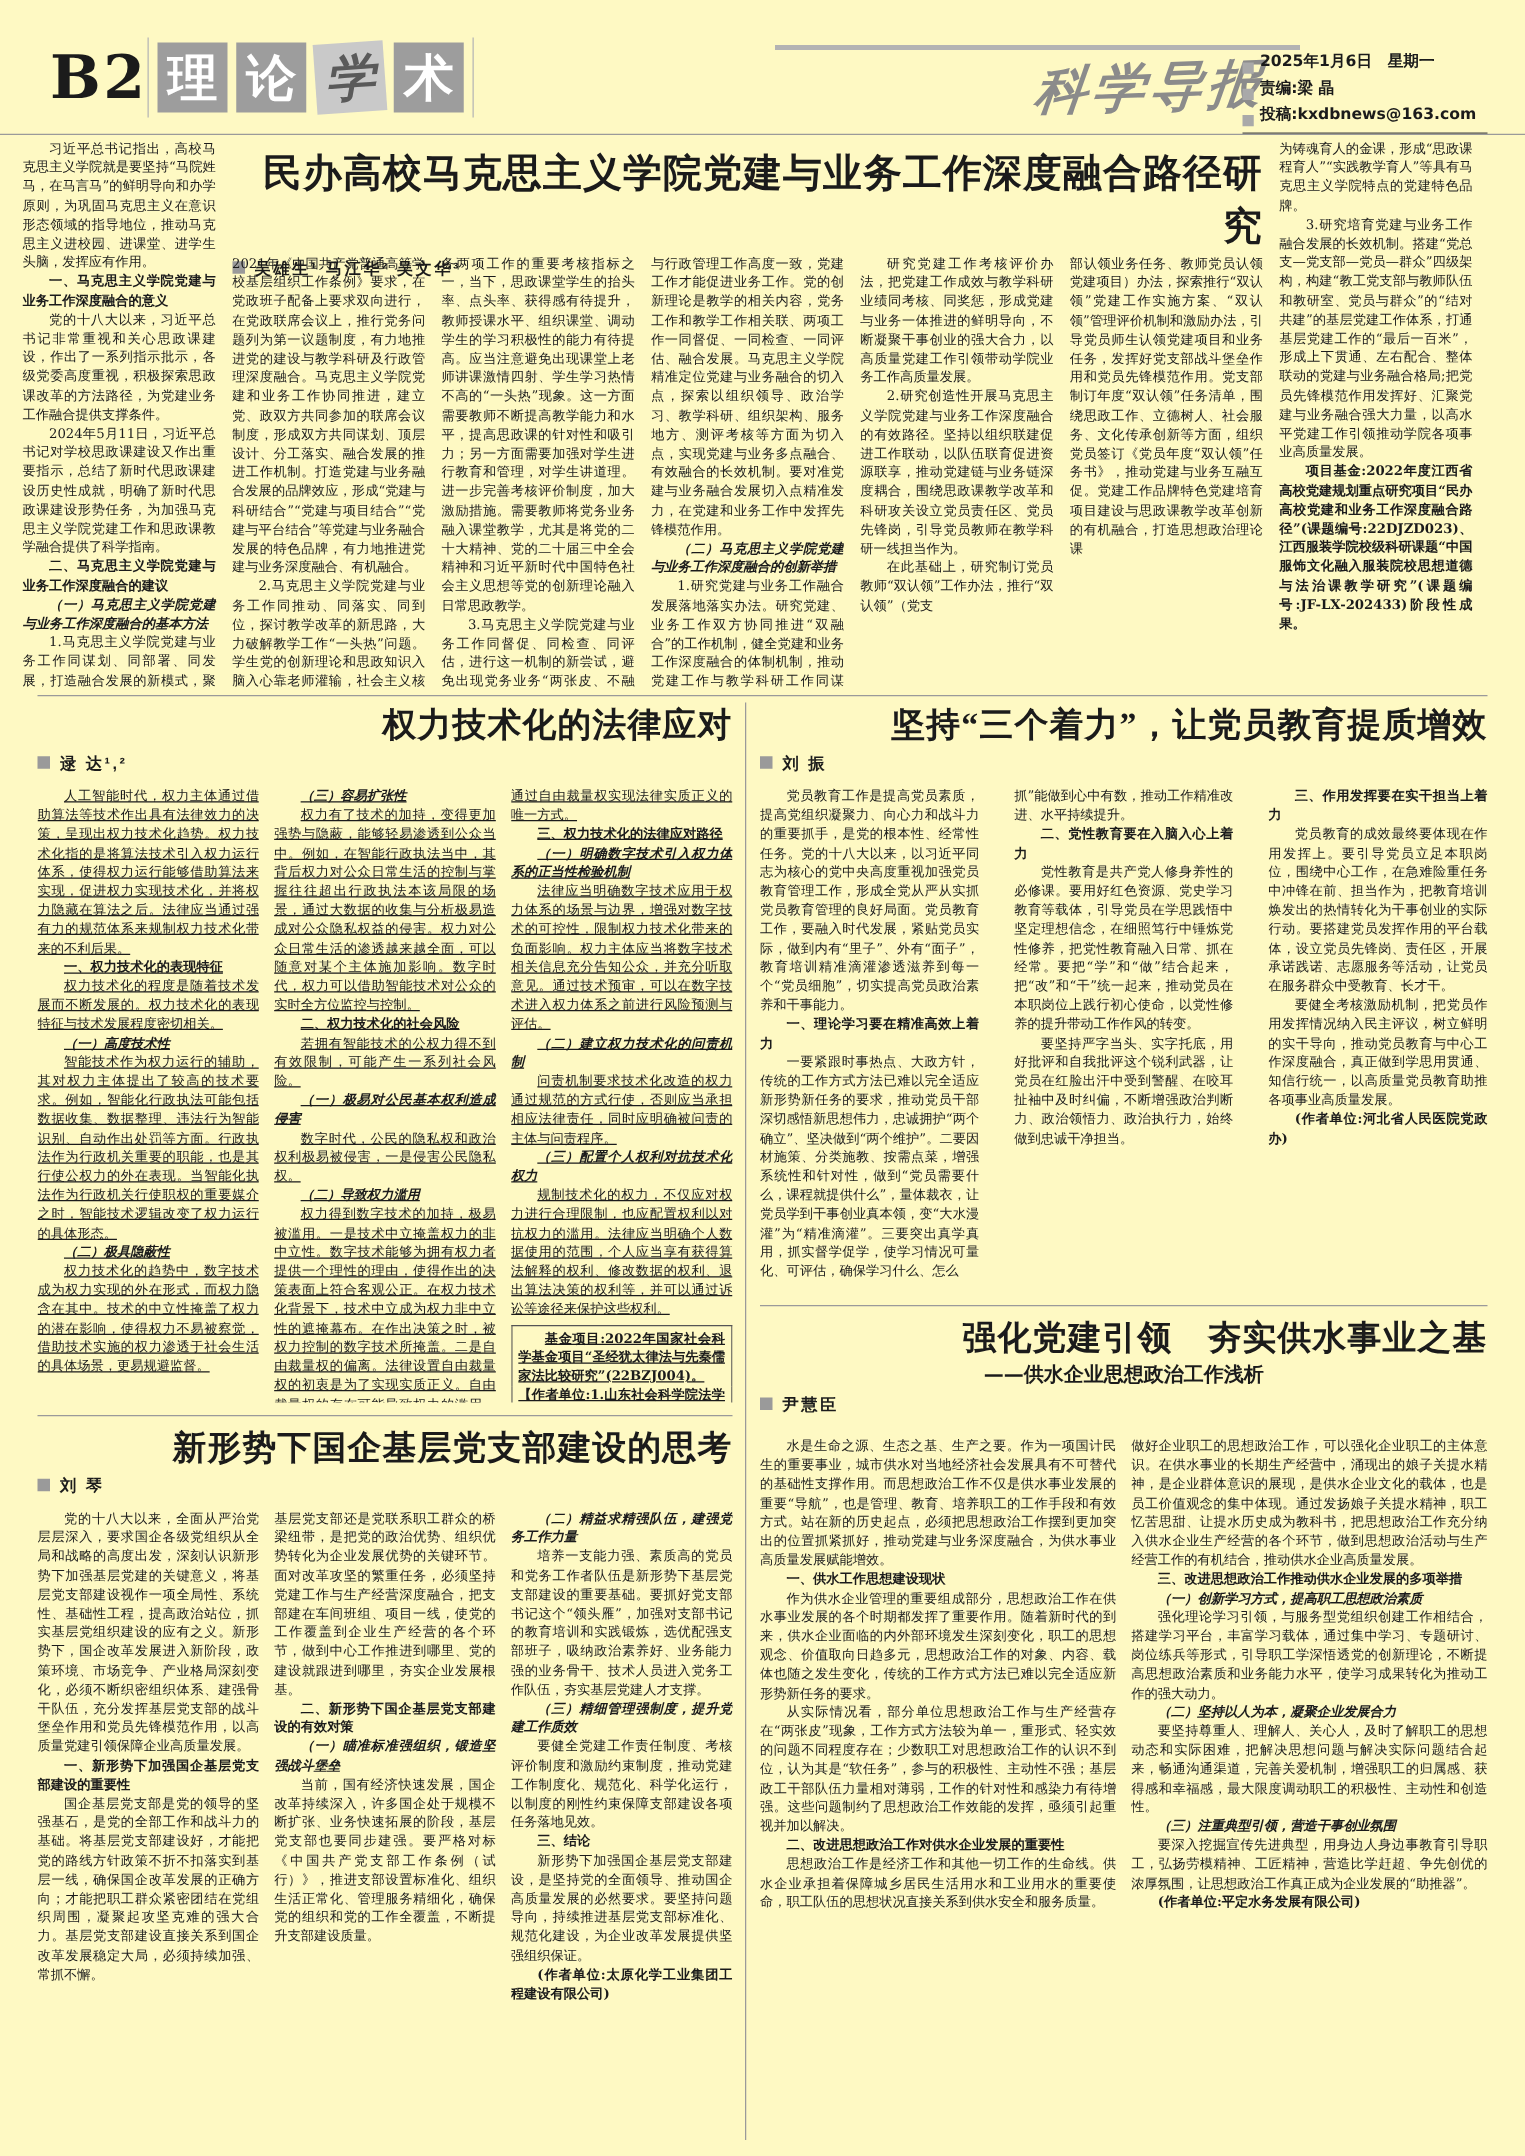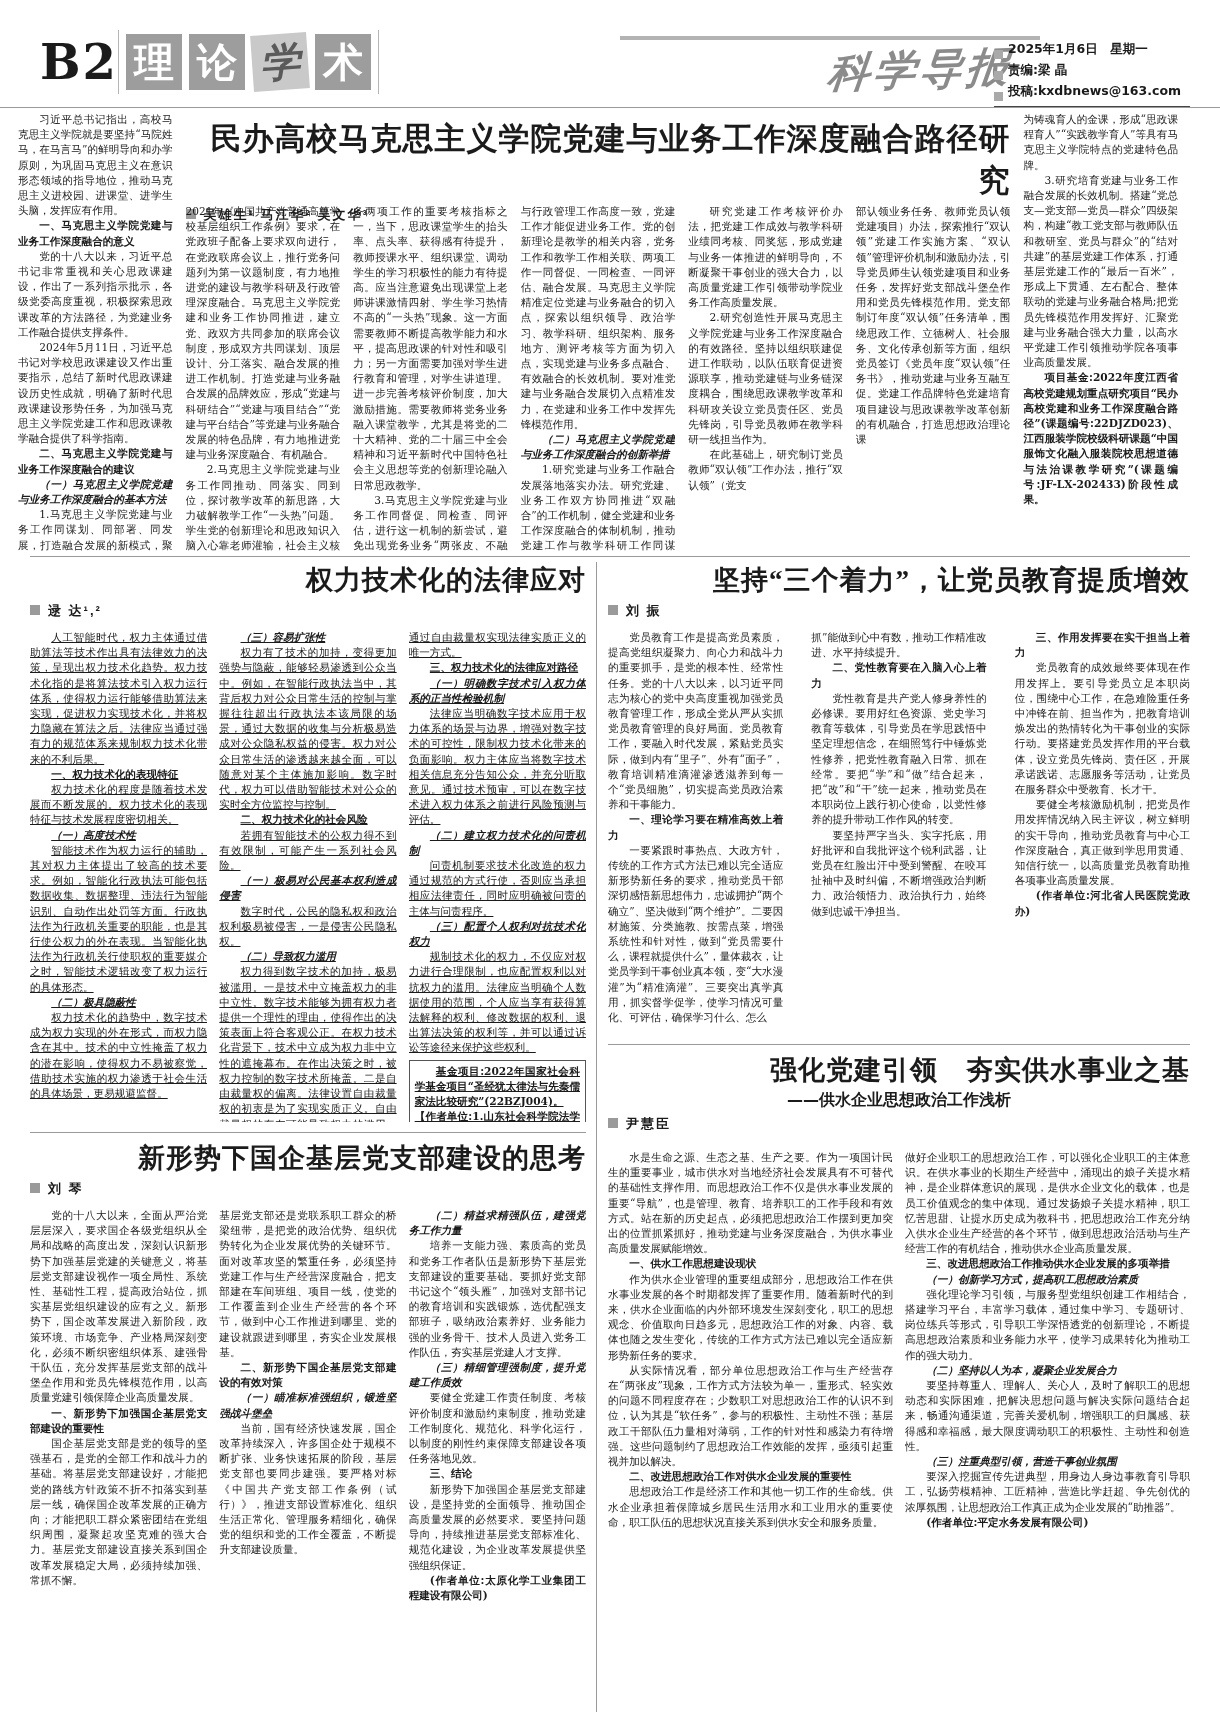--- a/index.html
+++ b/index.html
@@ -1,17 +1,17 @@
 <!DOCTYPE html>
 <html><head>
 <meta charset="utf-8">
 <style>
   html,body{margin:0;padding:0;}
   body{background:#e8e6e2;}
-  .page{position:relative;width:1220px;height:1725px;background:#ffffff;margin:0 auto;
+  .page{position:relative;width:1220px;height:1725px;background:#fef9c3;margin:0 auto;
         font-family:"DejaVu Serif", serif;color:#1b1b1b;overflow:hidden;}
   
   .hdr{position:absolute;top:28px;left:30px;right:30px;height:76px;}
   .hdr-rule{position:absolute;top:107px;left:0;width:1220px;height:1px;background:#9a9a9a;}
   .edition{position:absolute;left:10px;top:6px;font-size:48px;font-weight:bold;font-family:"DejaVu Serif",serif;letter-spacing:2px;}
   .tile-wrap{position:absolute;left:88px;top:2px;display:flex;align-items:center;gap:7px;}
   .vline{width:1px;height:64px;background:#b5b5b5;}
   .tile{width:56px;height:56px;background:#9d9d9d;color:#fff;display:flex;align-items:center;justify-content:center;
         font-family:"DejaVu Sans",sans-serif;font-weight:bold;font-size:40px;}
   .tile.alt{background:#c9c9c9;color:#5a5a5a;font-family:"DejaVu Serif",serif;font-style:italic;transform:rotate(-4deg);}

